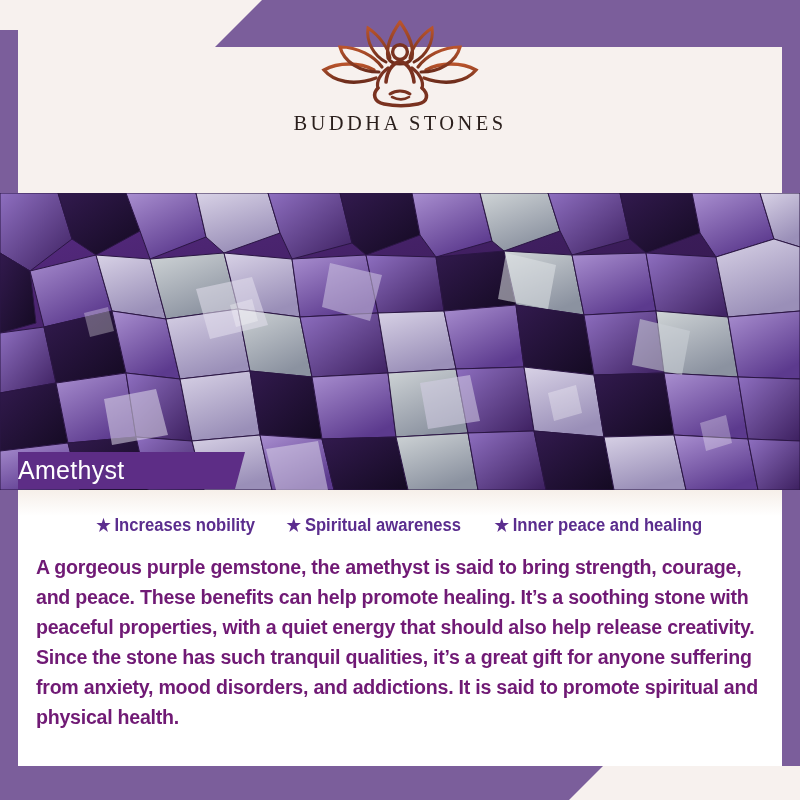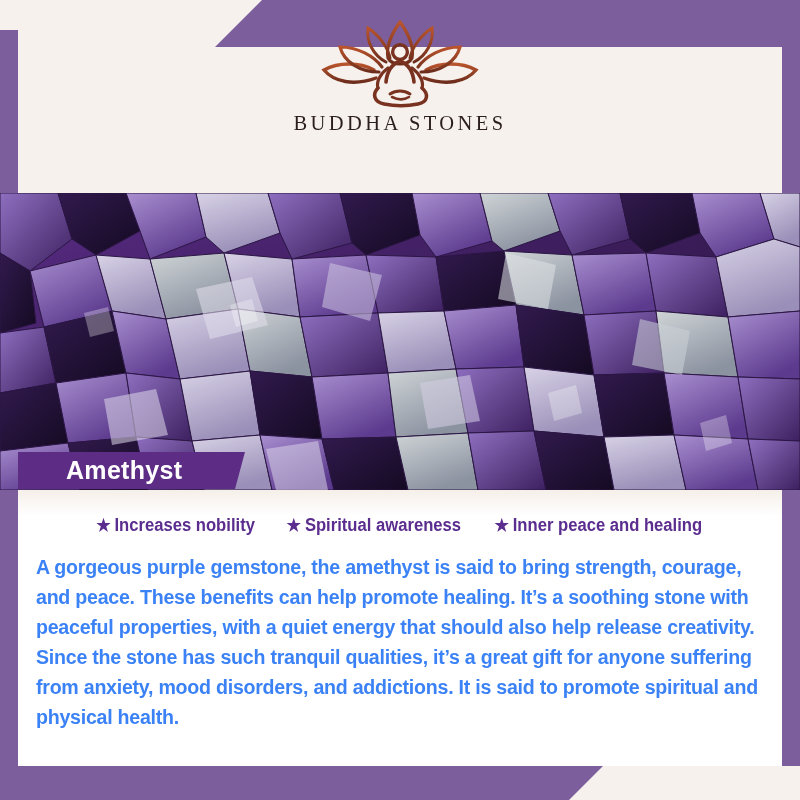--- a/index.html
+++ b/index.html
@@ -81,23 +81,22 @@
   .stone-banner{
     position:absolute;top:452px;left:18px;width:227px;height:37px;
     background:#5d2d86;
     clip-path:polygon(0 0, 100% 0, calc(100% - 10px) 100%, 0 100%);
     display:flex;align-items:center;
     z-index:7;
   }
   .stone-banner span{
     color:#ffffff;
     font-size:25px;
-    font-weight:bold;
+    font-weight:normal;
     letter-spacing:0.3px;
-    padding-left:48px;
   }
 
   
   .content{
     position:absolute;top:490px;left:18px;width:764px;height:276px;
     background:#ffffff;
     z-index:3;
   }
   .content-fade{
     position:absolute;top:0;left:0;width:100%;height:26px;
@@ -116,21 +115,21 @@
     white-space:nowrap;
     transform:scaleX(0.95);
   }
   .bullet .star{font-size:17px;margin-right:4px;line-height:1;}
 
   .body-copy{
     position:absolute;top:62px;left:18px;width:728px;
     font-size:19.6px;
     font-weight:bold;
     line-height:30px;
-    color:#3b82f6;
+    color:#701a75;
     letter-spacing:-0.25px;
   }
 </style>
 </head>
 <body>
 
 <div class="poster">
 
   <div class="frame-top"></div>
   <div class="frame-right"></div>

